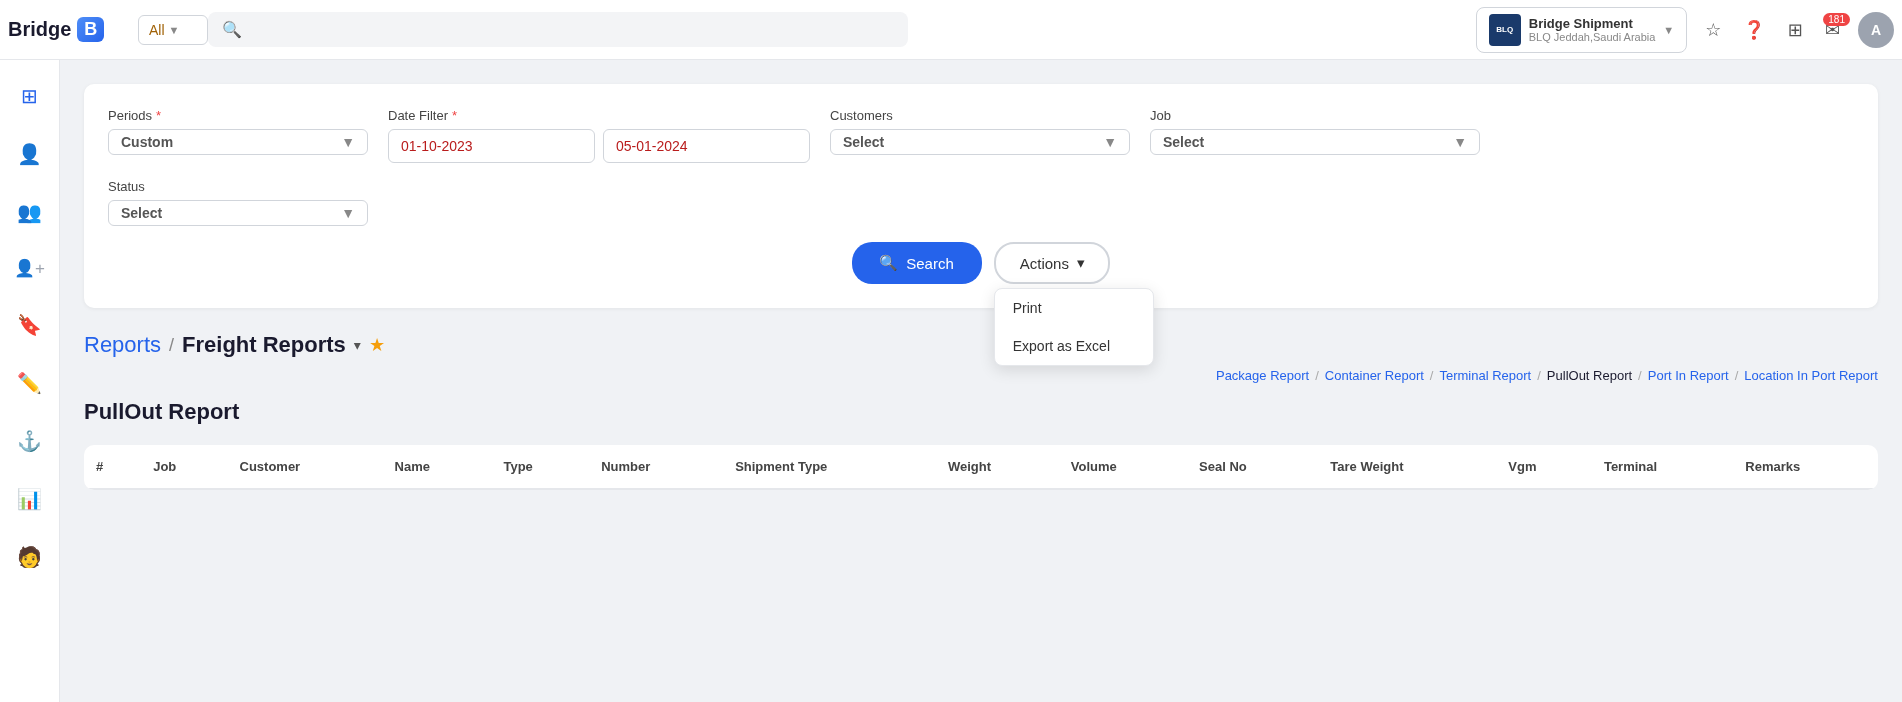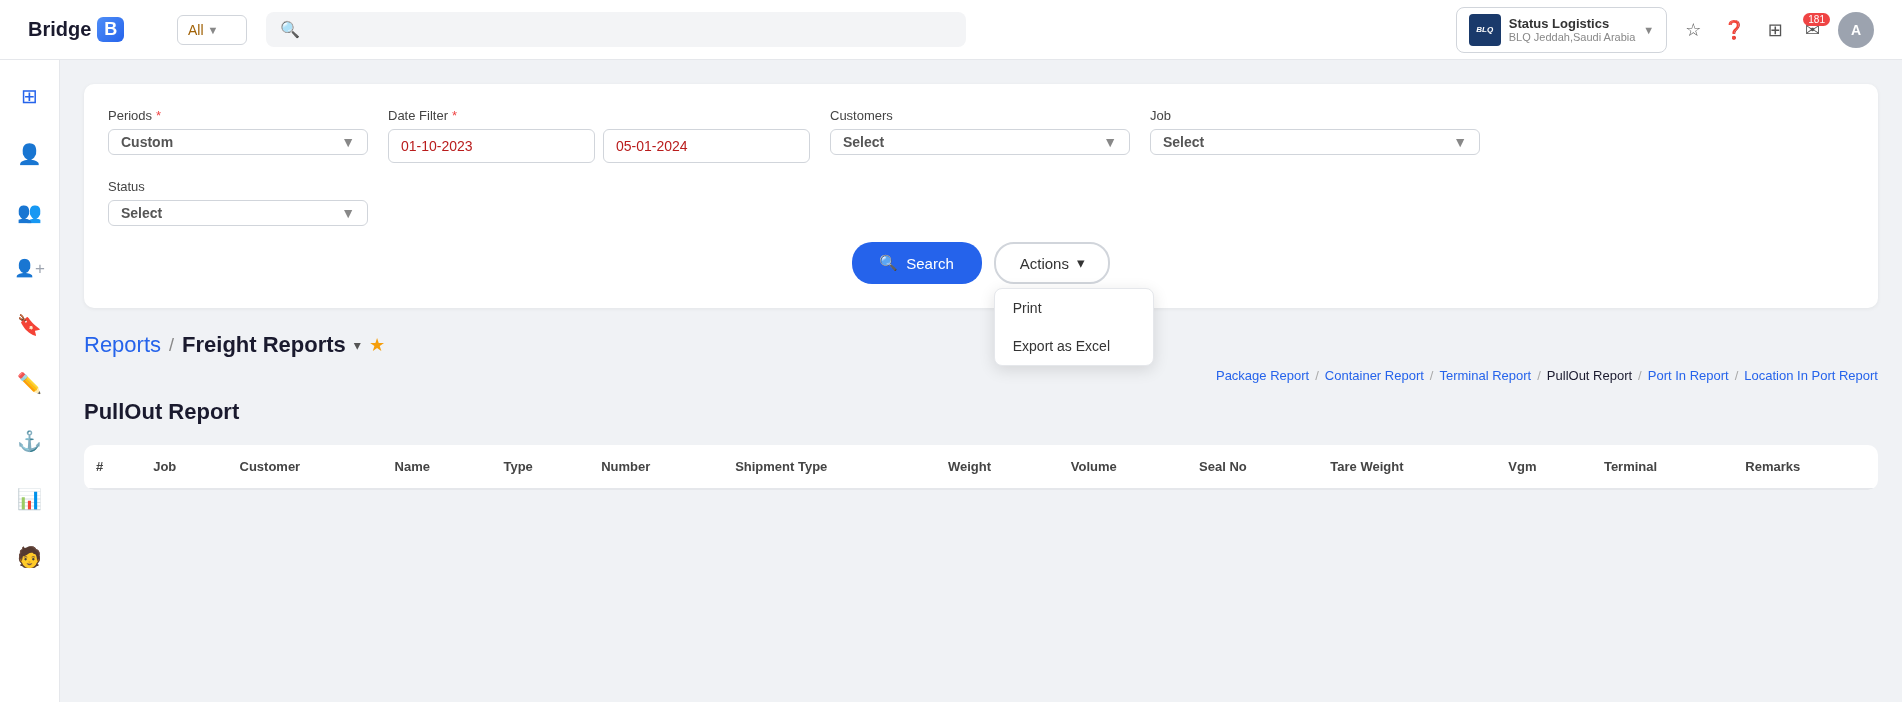--- a/index.html
+++ b/index.html
@@ -1,39 +1,39 @@
 <!DOCTYPE html>
 <html><head>
   <meta charset="utf-8">
   <style>
     * { box-sizing: border-box; margin: 0; padding: 0; }
     body { font-family: -apple-system, BlinkMacSystemFont, 'Segoe UI', sans-serif; background: #f0f2f5; color: #333; font-size: 14px; }
 
     
     .topbar {
       display: flex; align-items: center; background: #fff;
-      height: 60px; padding: 0 28px; gap: 19px;
+      height: 60px; padding: 0 8px; gap: 0;
       border-bottom: 1px solid #e5e7eb; position: fixed; top: 0; left: 0; right: 0; z-index: 100;
     }
     .logo { display: flex; align-items: center; gap: 6px; min-width: 130px; }
     .logo-badge { background: linear-gradient(135deg, #4f8ef7, #2563eb); color: #fff; font-weight: 900; font-size: 18px; padding: 2px 7px; border-radius: 6px; }
 
     .search-bar {
       display: flex; align-items: center; background: #f3f4f6; border-radius: 8px;
       padding: 8px 14px; gap: 8px; flex: 1; max-width: 700px;
     }
     .search-bar input { border: none; background: transparent; outline: none; font-size: 14px; color: #888; width: 100%; }
     .search-icon-top { color: #aaa; font-size: 16px; }
 
     .all-select { display: flex; align-items: center; gap: 4px; border: 1px solid #d1d5db; border-radius: 6px; padding: 6px 10px; cursor: pointer; background: #fff; min-width: 70px; }
     .all-select span { font-size: 14px; color: #a16207; }
 
     .topbar-right { display: flex; align-items: center; gap: 14px; margin-left: auto; }
     .company-pill { display: flex; align-items: center; gap: 8px; border: 1px solid #d1d5db; border-radius: 8px; padding: 6px 12px; cursor: pointer; background: #fff; }
-    .company-logo { width: 32px; height: 32px; background: #1a3a6b; border-radius: 4px; display: flex; align-items: center; justify-content: center; font-style: italic; }
+    .company-logo { width: 32px; height: 32px; background: #1a3a6b; border-radius: 4px; display: flex; align-items: center; justify-content: center; }
     .company-logo span { color: #fff; font-size: 8px; font-weight: 700; }
     .company-info { display: flex; flex-direction: column; }
     .company-name { font-weight: 600; font-size: 13px; }
     .company-sub { font-size: 11px; color: #888; }
     .icon-btn { cursor: pointer; color: #555; font-size: 18px; padding: 4px; }
     .notif-btn { position: relative; cursor: pointer; }
     .notif-badge { position: absolute; top: -6px; right: -6px; background: #ef4444; color: #fff; font-size: 10px; border-radius: 10px; padding: 1px 5px; }
     .avatar { width: 36px; height: 36px; background: #9ca3af; border-radius: 50%; display: flex; align-items: center; justify-content: center; color: #fff; font-weight: 700; cursor: pointer; }
 
     
@@ -106,21 +106,21 @@
   <div class="search-bar">
     <span class="search-icon-top">🔍</span>
   </div>
 
   <div class="topbar-right">
     <div class="company-pill">
       <div class="company-logo">
         <span style="color:#fff;font-size:8px;font-weight:700;">BLQ</span>
       </div>
       <div class="company-info">
-        <span class="company-name">Status Logistics</span>
+        <span class="company-name">Bridge Shipment</span>
         <span class="company-sub">BLQ Jeddah,Saudi Arabia</span>
       </div>
       <span style="font-size:11px;color:#888;">▼</span>
     </div>
     <span class="icon-btn">☆</span>
     <span class="icon-btn">❓</span>
     <span class="icon-btn">⊞</span>
     <div class="notif-btn">
       <span class="icon-btn">✉</span>
       <span class="notif-badge">181</span>

